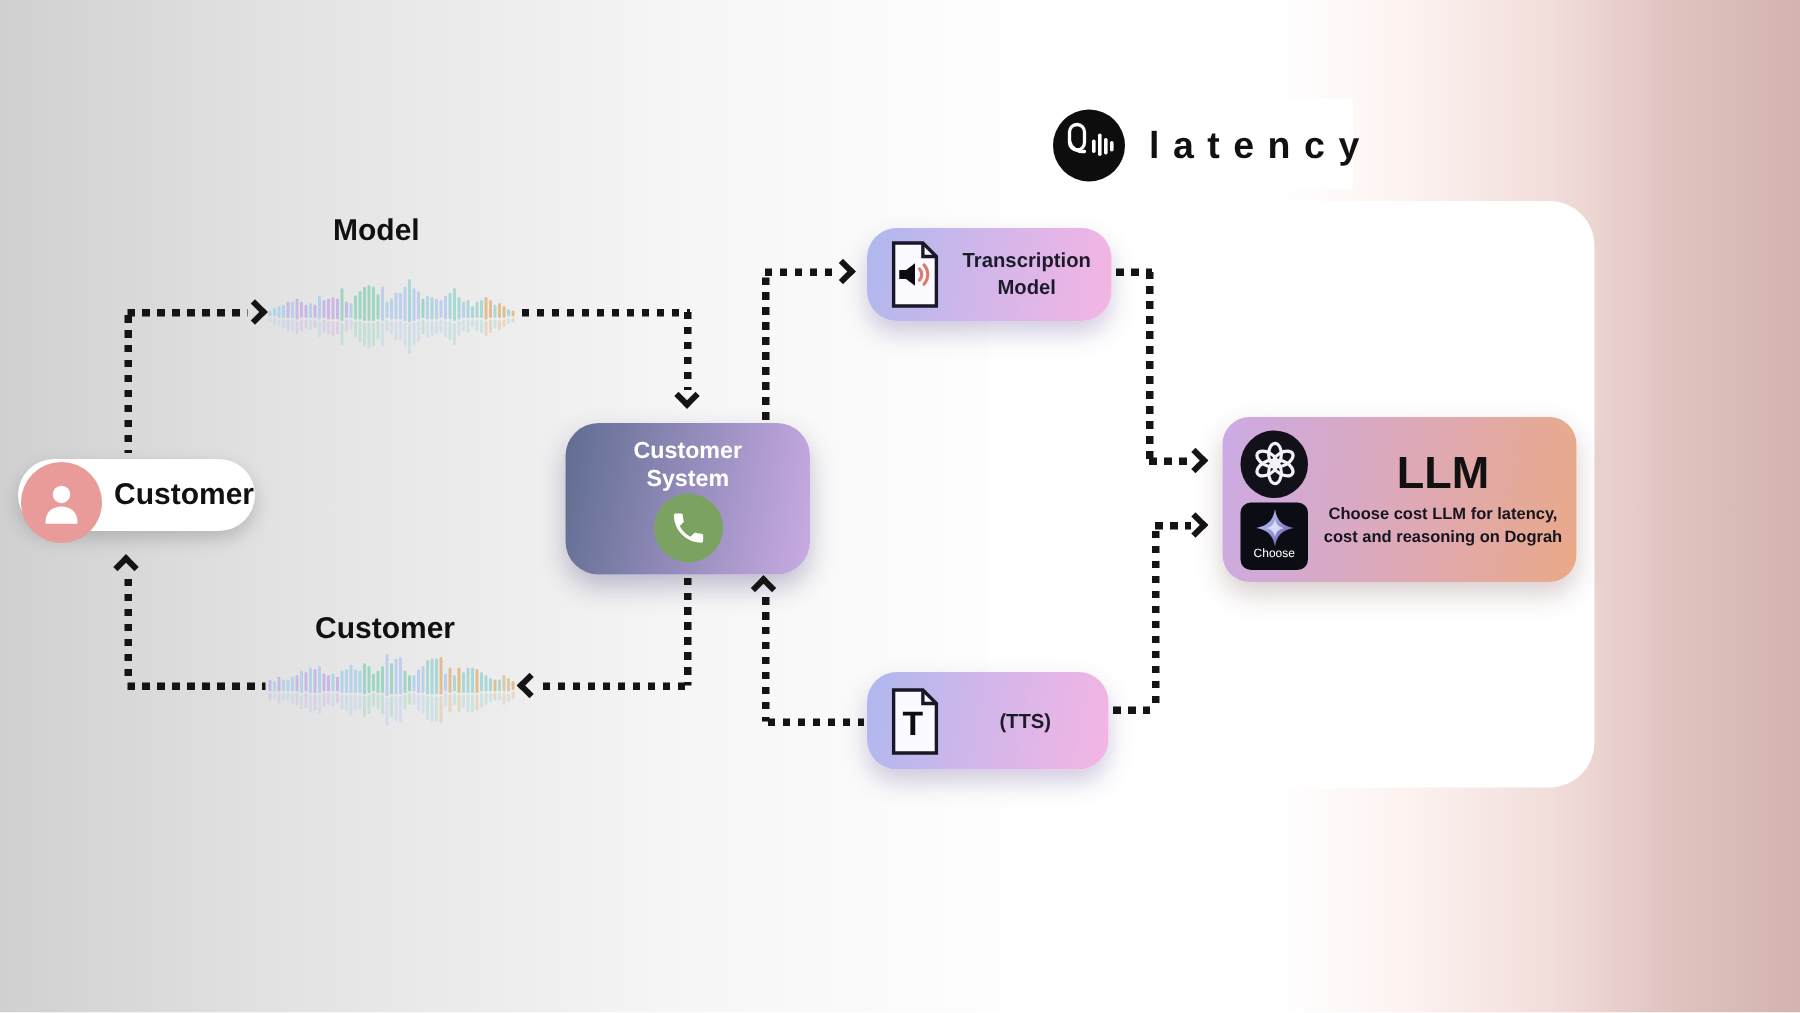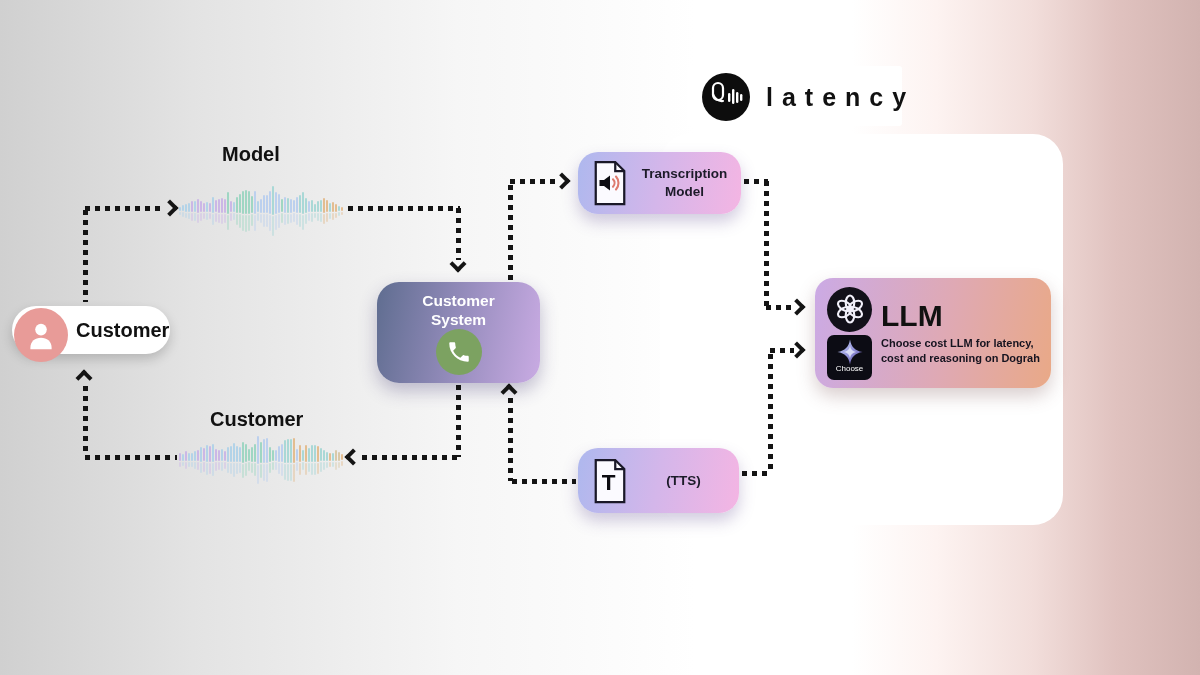--- a/index.html
+++ b/index.html
@@ -63,21 +63,21 @@
   .llm { left:815px; top:278px; width:236px; height:110px; border-radius:18px;
          background: linear-gradient(100deg, #cbaae5 0%, #dfa9b4 55%, #e9a987 100%);
          box-shadow:0 8px 18px rgba(120,80,80,.28);
          display:flex; align-items:center; padding:10px 8px 10px 12px; gap:9px; }
   .llm-logos { display:flex; flex-direction:column; gap:3px; }
   .openai-badge { width:45px; height:45px; border-radius:50%; background:#121019;
                   display:flex; align-items:center; justify-content:center; }
   .gemini-badge { width:45px; height:45px; border-radius:7px; background:#0c0c14;
                   display:flex; flex-direction:column; align-items:center; justify-content:flex-start; padding-top:2px; }
   .gemini-caption { color:#fff; font-size:8px; line-height:1; margin-top:-2px; }
-  .llm-content { flex:1; text-align:left; }
+  .llm-content { flex:1; text-align:center; }
   .llm-title { font-size:30px; font-weight:800; color:#111; line-height:1; margin-bottom:5px; }
   .llm-desc { font-size:11px; font-weight:700; color:#15131f; line-height:1.3; }
 </style>
 </head>
 <body>
 
 <div id="canvas">
 
   <div class="abs panel"></div>
   <div class="abs logo-chip"></div>

